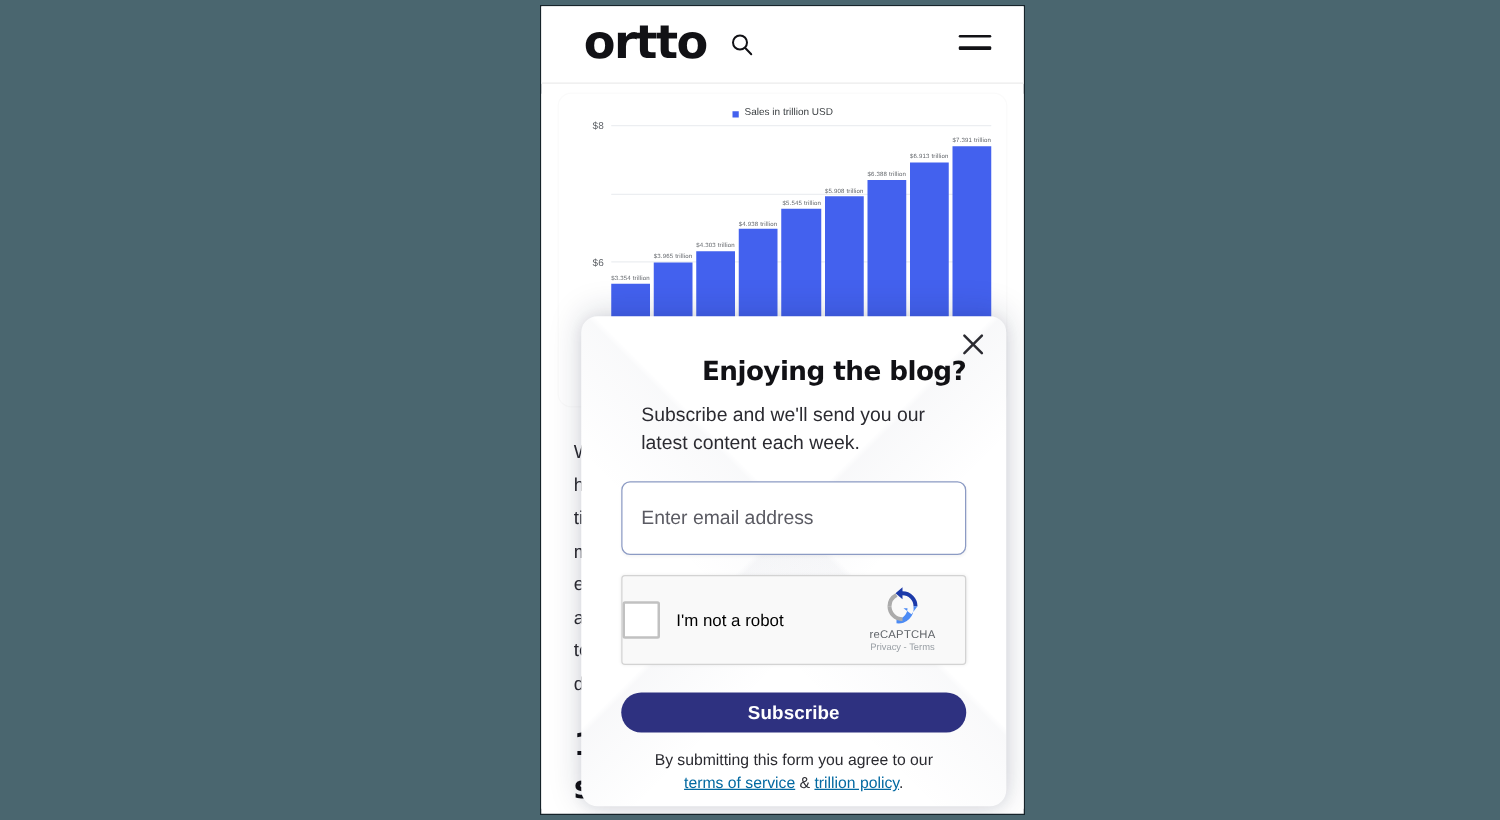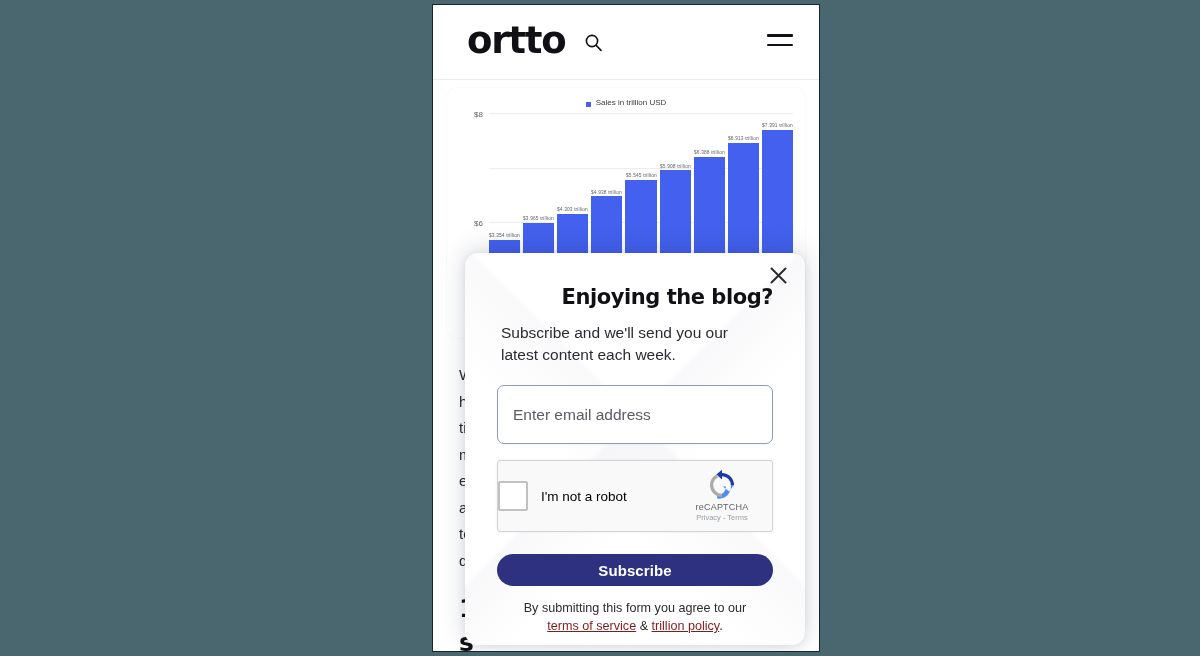--- a/index.html
+++ b/index.html
@@ -23,21 +23,21 @@
     height: 648px;
     background: #ffffff;
     overflow: hidden;
     border: 1px solid #16232a;
     box-sizing: border-box;
   }
 
   
   .site-header {
     position: relative;
-    height: 75px;
+    height: 62px;
     background: #ffffff;
     display: flex;
     align-items: center;
     padding: 0 26px 4px 34px;
     box-sizing: border-box;
     border-bottom: 1px solid #ececec;
   }
   .logo {
     font-size: 37px;
     font-weight: 700;
@@ -240,21 +240,21 @@
     color: #111115;
     margin: 0 0 13px 0;
     letter-spacing: -0.45px;
     font-family: "DejaVu Sans", sans-serif;
     text-align: right;
   }
   .modal-sub {
     font-size: 15.5px;
     line-height: 21.5px;
     color: #2b2b31;
-    margin: 0 0 20px 4px;
+    margin: 0 0 20px 16px;
     max-width: 255px;
   }
   .email-input {
     display: block;
     width: 100%;
     box-sizing: border-box;
     height: 59px;
     border: 1.6px solid #8c9bc4;
     border-radius: 7px;
     padding: 0 15px;
@@ -335,21 +335,21 @@
     font-family: "Liberation Sans", sans-serif;
   }
   .consent {
     margin-top: 13px;
     text-align: center;
     font-size: 12.6px;
     line-height: 18px;
     color: #2b2b31;
   }
   .consent a {
-    color: #7f1d1d;
+    color: #0369a1;
   }
 </style>
 </head>
 <body>
 
 <div class="phone-frame">
 
   <div class="site-header">
     <div class="logo">ortto</div>
     <button class="search-btn">

